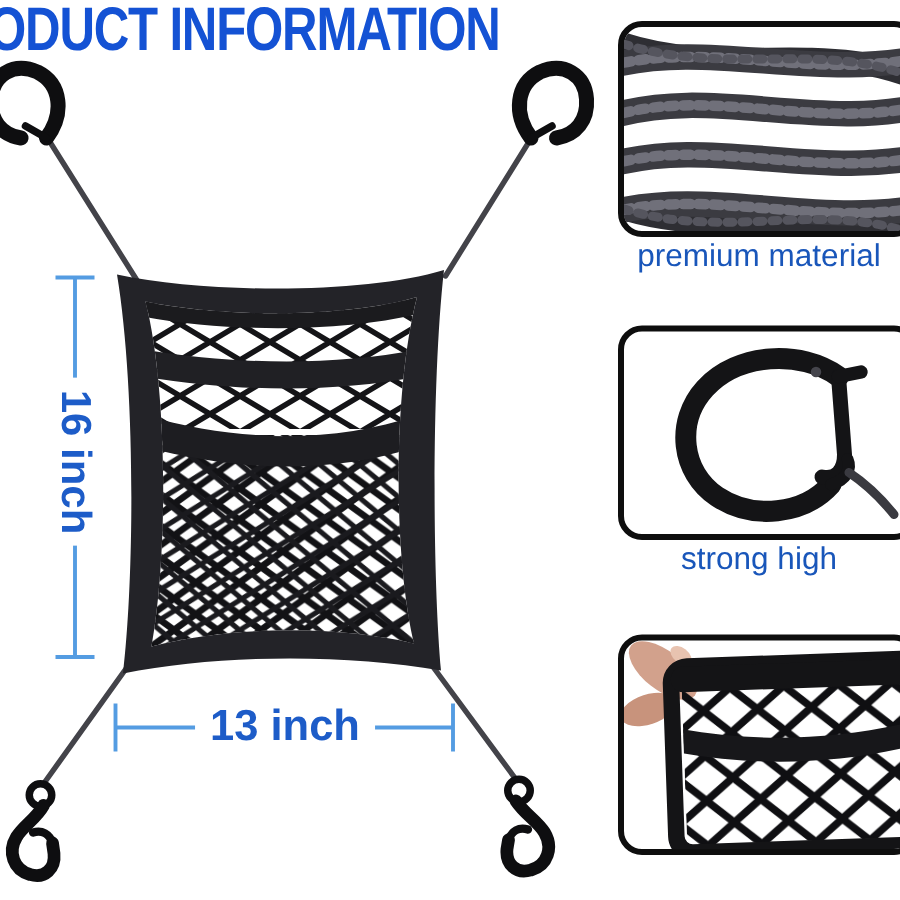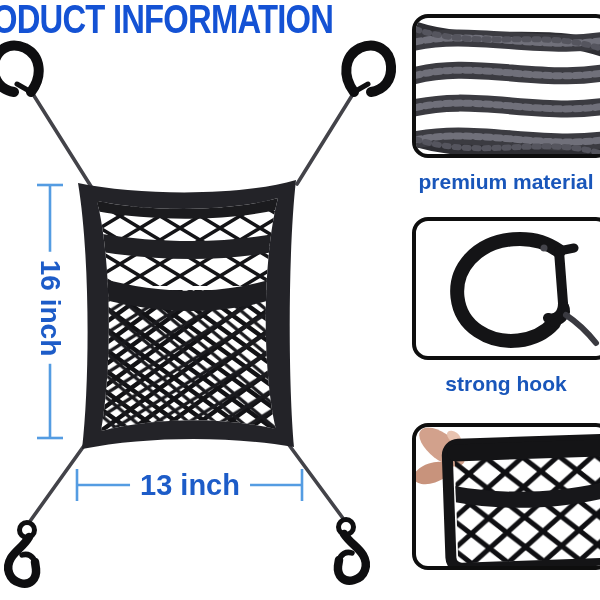--- a/index.html
+++ b/index.html
@@ -27,21 +27,21 @@
     transform:translate(-50%,-50%);
   }
   .feature{position:absolute;left:412px;width:200px;}
   .feature-img{
     box-sizing:border-box;width:200px;background:#fff;
     border:4px solid var(--panel_border_black,#0e0e0e);border-radius:16px;
     overflow:hidden;
   }
   .feature-img svg{display:block;}
   .caption{
-    width:188px;text-align:center;font-weight:bold;font-size:21px;margin-top:12px;
+    width:188px;text-align:center;font-weight:normal;font-size:21px;margin-top:1px;
     color:var(--caption_blue,#1956ba);
   }
   .f1{top:14px}.f1 .feature-img{height:144px}
   .f2{top:217px}.f2 .feature-img{height:143px}
   .f3{top:423px}.f3 .feature-img{height:147px}
 </style>
 </head>
 <body>
 
 <div class="canvas">
@@ -157,21 +157,21 @@
         <g fill="none" stroke="#141416" stroke-linecap="round">
           <path d="M143,30 C118,12 76,14 54,38 C34,60 38,94 62,110 C86,126 120,122 138,102" stroke-width="14"></path>
           <path d="M143,30 L147,82 C147,93 141,99 132,97" stroke-width="10"></path>
           <path d="M138,102 C148,99 152,92 149,85" stroke-width="8"></path>
           <path d="M143,30 L158,27" stroke-width="9"></path>
         </g>
         <path d="M150,94 C162,102 172,112 180,122" fill="none" stroke="#3a3a40" stroke-width="6" stroke-linecap="round"></path>
         <circle cx="128" cy="27" r="3.5" fill="#45454c"></circle>
       </svg>
     </div>
-    <div class="caption">strong hook</div>
+    <div class="caption">strong high</div>
   </div>
 
   <div class="feature f3">
     <div class="feature-img">
       <svg width="200" height="139" viewBox="0 0 200 139">
         <g>
           <ellipse cx="26" cy="20" rx="27" ry="13" fill="#d2a18c" transform="rotate(38 26 20)"></ellipse>
           <ellipse cx="16" cy="46" rx="19" ry="10" fill="#c8937c" transform="rotate(-18 16 46)"></ellipse>
           <ellipse cx="38" cy="10" rx="8" ry="5" fill="#e8c3b0" transform="rotate(38 38 10)"></ellipse>
         </g>

